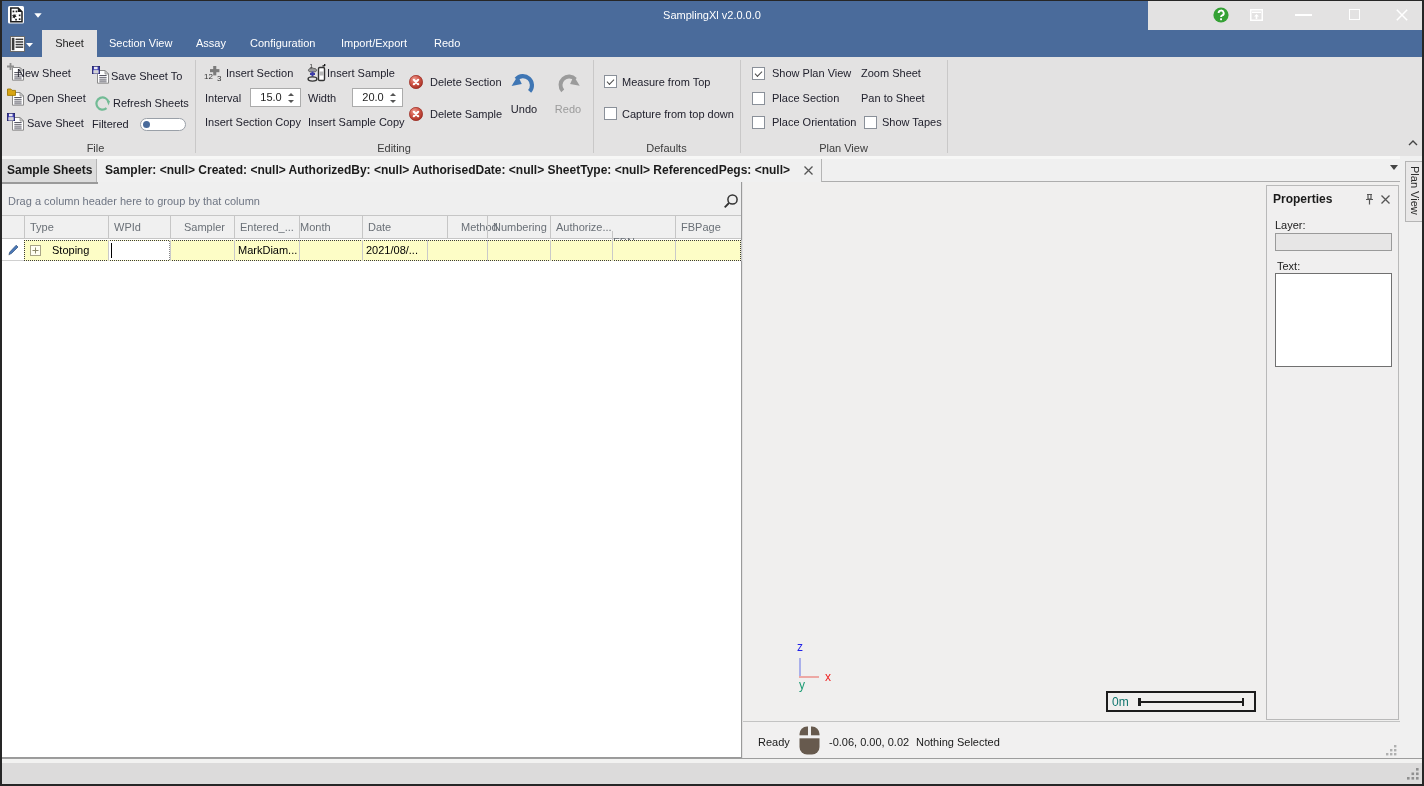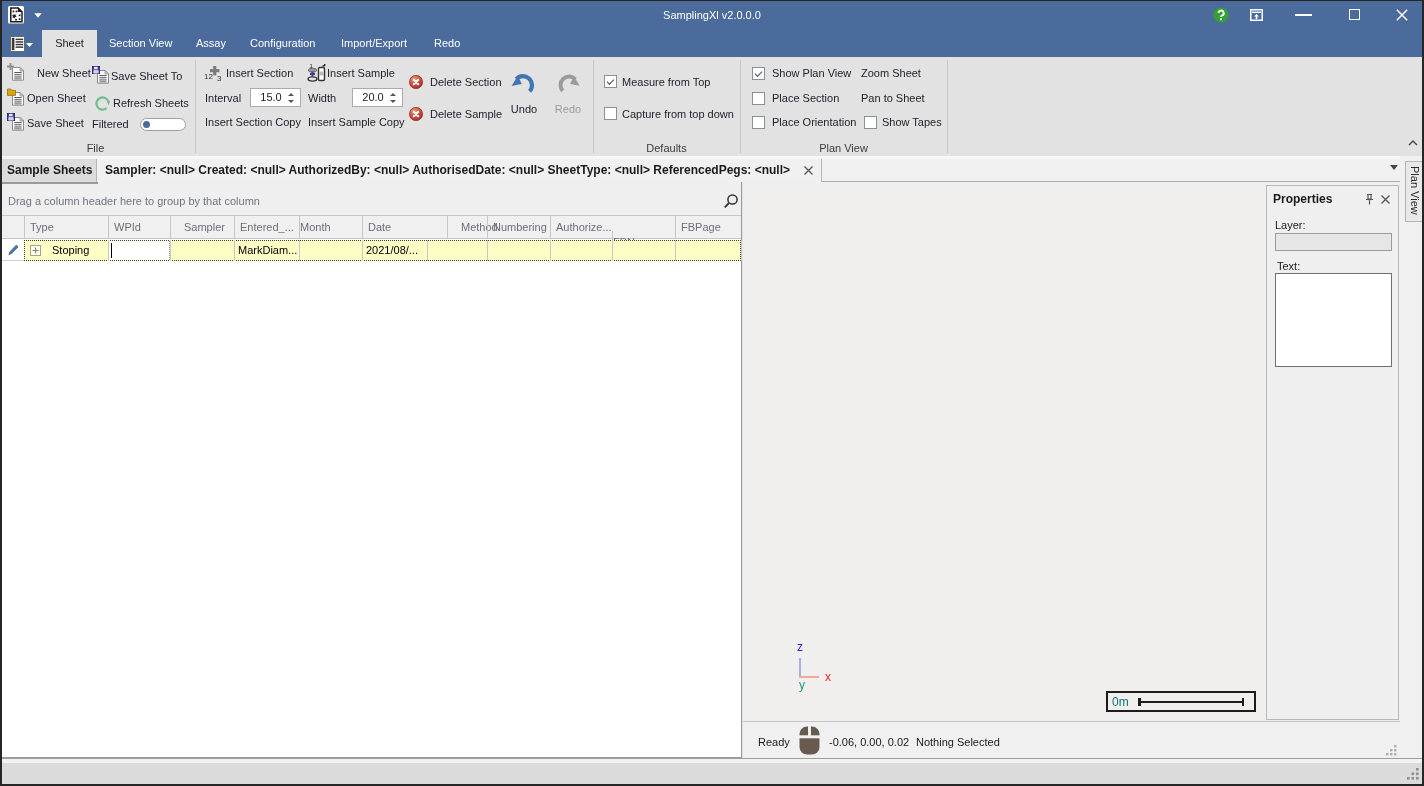--- a/index.html
+++ b/index.html
@@ -7,21 +7,21 @@
   body { font-family:"Liberation Sans", sans-serif; font-size:11px; }
   #win { position:absolute; left:0; top:0; width:1424px; height:786px; background:#e3e2e2; }
   .abs { position:absolute; }
   
   #b-top{left:0;top:0;width:1424px;height:1px;background:#262626;z-index:50;}
   #b-left{left:0;top:0;width:2px;height:786px;background:#262626;z-index:50;}
   #b-right{left:1422px;top:0;width:2px;height:786px;background:#262626;z-index:50;}
   #b-bot{left:0;top:784px;width:1424px;height:2px;background:#262626;z-index:50;}
 
   
-  #titlebar{left:0;top:0;width:1424px;height:30px;background:#4a6b9b;color:#fff;}
+  #titlebar{left:0;top:0;width:1148px;height:30px;background:#4a6b9b;color:#fff;}
   #menurow{left:0;top:30px;width:1424px;height:27px;background:#4a6b9b;color:#fff;}
   .mtab{position:absolute;top:0;height:27px;line-height:27px;color:#fff;font-size:11px;white-space:nowrap;}
   #tab-sheet{left:42px;width:55px;background:#e3e2e2;color:#1d1d1d;text-align:center;}
 
   
   #ribbon{left:2px;top:57px;width:1420px;height:99px;background:#e3e2e2;}
   .rsep{position:absolute;top:3px;width:1px;height:93px;background:#c9c8c8;}
   .rlbl{position:absolute;top:84px;height:14px;line-height:14px;font-size:11px;color:#3c3c3c;text-align:center;}
   .ritem{position:absolute;height:17px;line-height:17px;color:#22222e;font-size:11px;white-space:nowrap;}
   .spin{width:51px;height:19px;background:#fff;border:1px solid #ababab;}
@@ -133,32 +133,33 @@
     <div class="mtab" style="left:250px;">Configuration</div>
     <div class="mtab" style="left:341px;">Import/Export</div>
     <div class="mtab" style="left:434px;">Redo</div>
   </div>
   <div class="abs" id="ribbon">
     <div class="rsep" style="left:193px"></div>
     <div class="rsep" style="left:591px"></div>
     <div class="rsep" style="left:738px"></div>
     <div class="rsep" style="left:945px"></div>
     <div class="rlbl" style="left:0px;width:187px">File</div>
+    <div class="rlbl" style="left:193px;width:398px">Editing</div>
     <div class="rlbl" style="left:591px;width:147px">Defaults</div>
     <div class="rlbl" style="left:738px;width:207px">Plan View</div>
 
     <svg class="abs" style="left:1406px;top:83px" width="10" height="6" viewBox="0 0 10 6">
         <path d="M1 5 L5 1 L9 5" fill="none" stroke="#444" stroke-width="1.4"></path>
       </svg>
 
     <svg class="abs" style="left:5px;top:6px" width="18" height="18">
         <use href="#doc" x="1" y="1" width="17" height="17"></use>
         <use href="#badge-plus" width="7" height="7"></use>
       </svg>
-    <div class="ritem" style="left:35px;top:8px">New Sheet</div>
+    <div class="ritem" style="left:15px;top:8px">New Sheet</div>
     <svg class="abs" style="left:5px;top:31px" width="18" height="18">
         <use href="#doc" x="1" y="1" width="17" height="17"></use>
         <use href="#badge-folder" width="9" height="8"></use>
       </svg>
     <div class="ritem" style="left:25px;top:33px">Open Sheet</div>
     <svg class="abs" style="left:5px;top:56px" width="18" height="18">
         <use href="#doc" x="1" y="1" width="17" height="17"></use>
         <use href="#badge-floppy" width="8" height="8"></use>
       </svg>
     <div class="ritem" style="left:25px;top:58px">Save Sheet</div>

